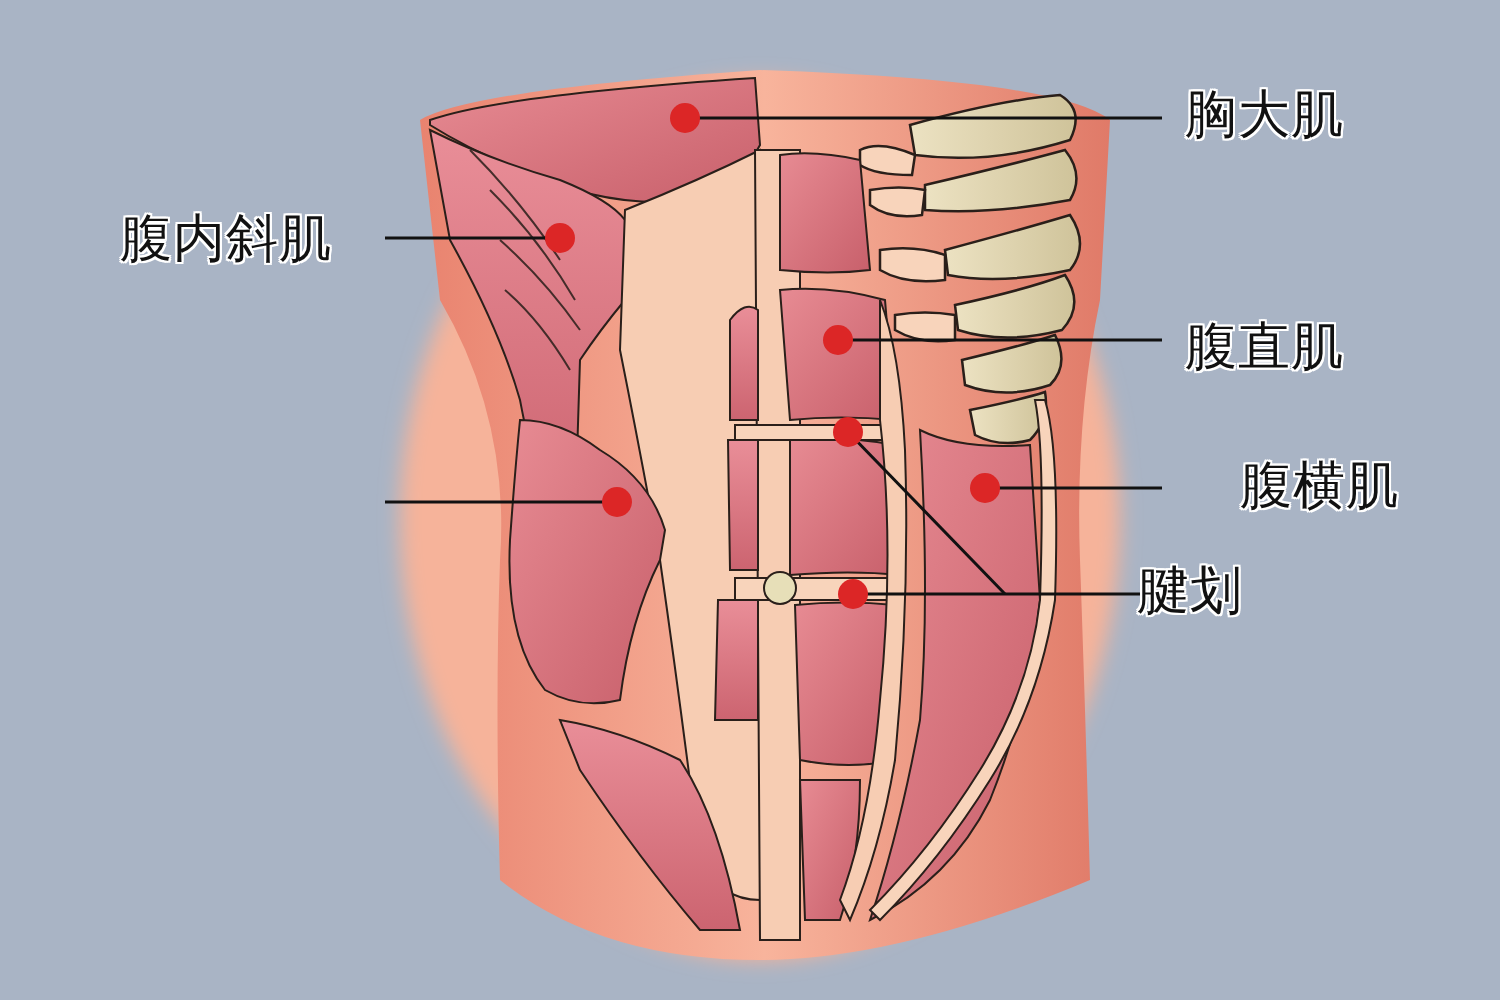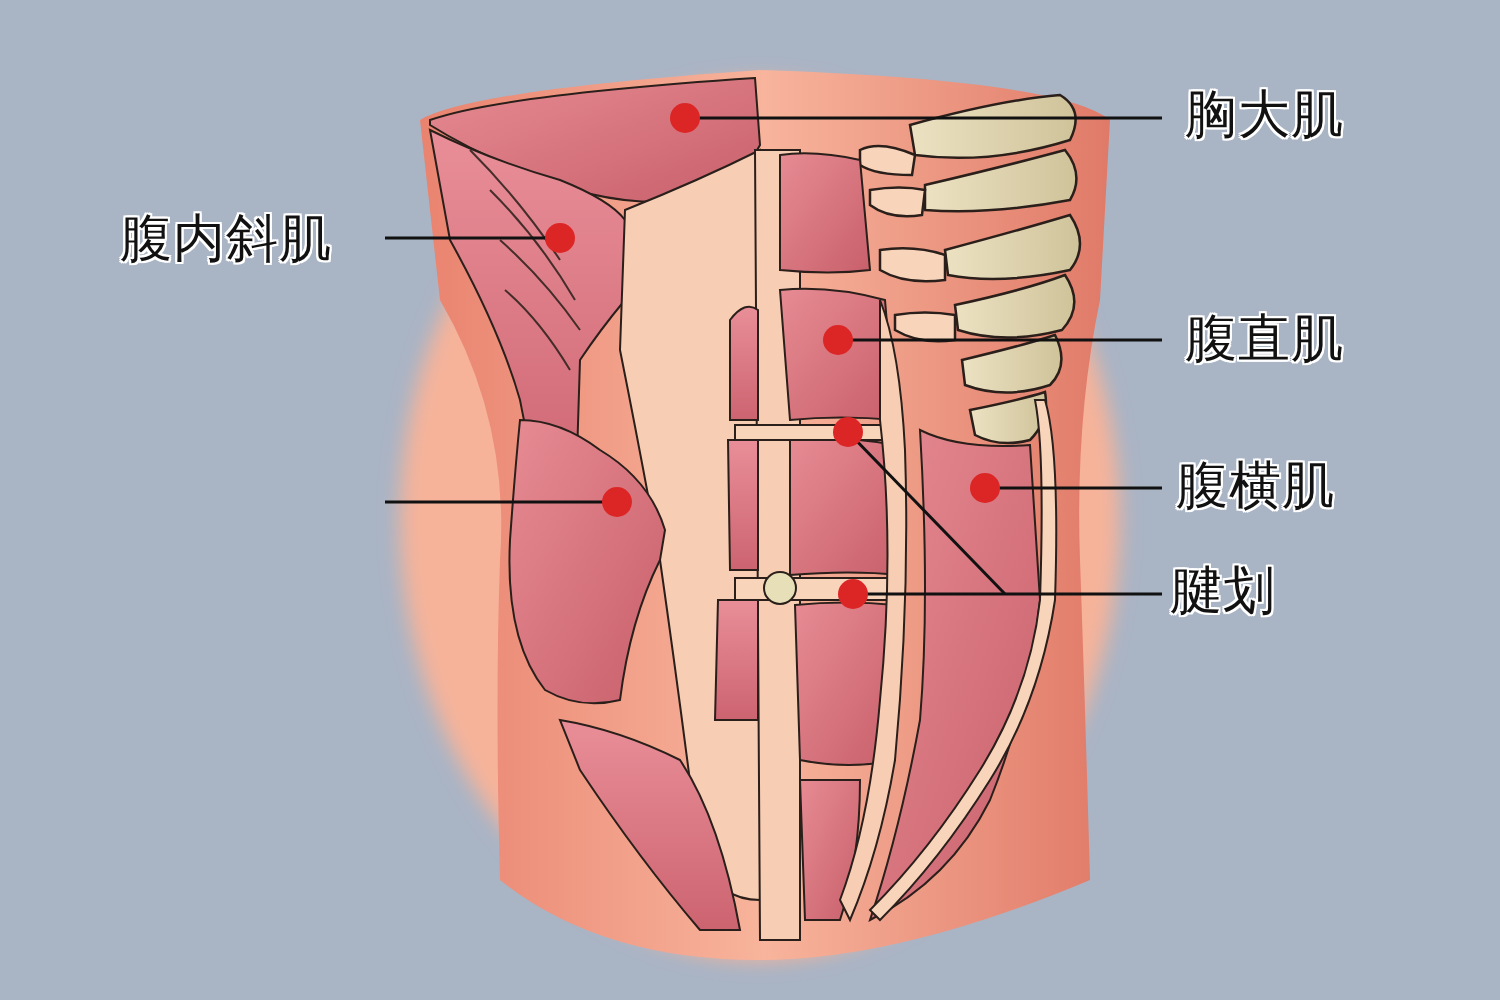--- a/index.html
+++ b/index.html
@@ -135,16 +135,16 @@
       <circle cx="617" cy="502" r="15"></circle>
       <circle cx="985" cy="488" r="15"></circle>
       <circle cx="848" cy="432" r="15"></circle>
       <circle cx="853" cy="594" r="15"></circle>
     </g>
   </svg>
 
   
   <div class="label" style="left:1185px;top:84px">胸大肌</div>
   <div class="label" style="left:120px;top:208px">腹内斜肌</div>
-  <div class="label" style="left:1185px;top:308px">腹直肌</div>
-  <div class="label" style="left:1176px;top:455px">腹横肌</div>
-  <div class="label" style="left:1170px;top:560px">腱划</div>
+  <div class="label" style="left:1185px;top:316px">腹直肌</div>
+  <div class="label" style="left:1240px;top:455px">腹横肌</div>
+  <div class="label" style="left:1137px;top:560px">腱划</div>
 </div>
 
 </body></html>

